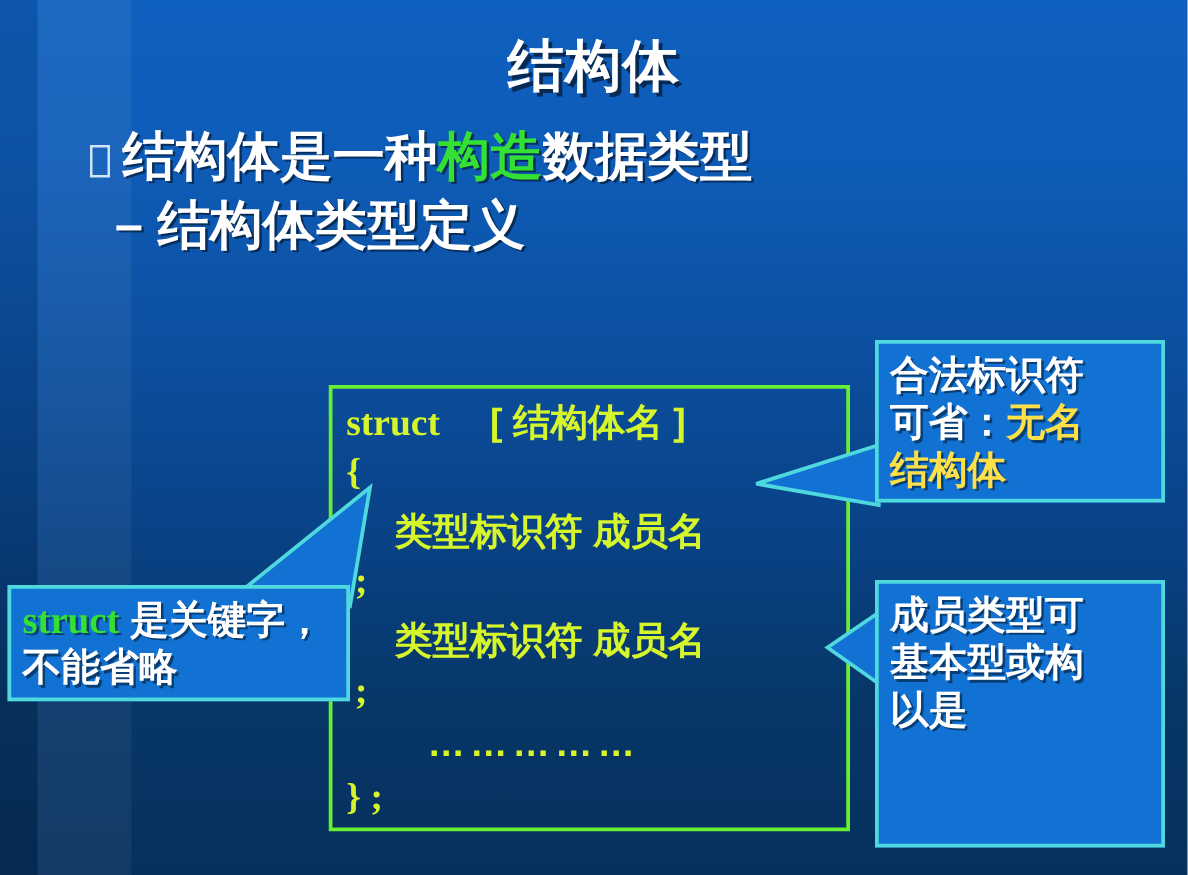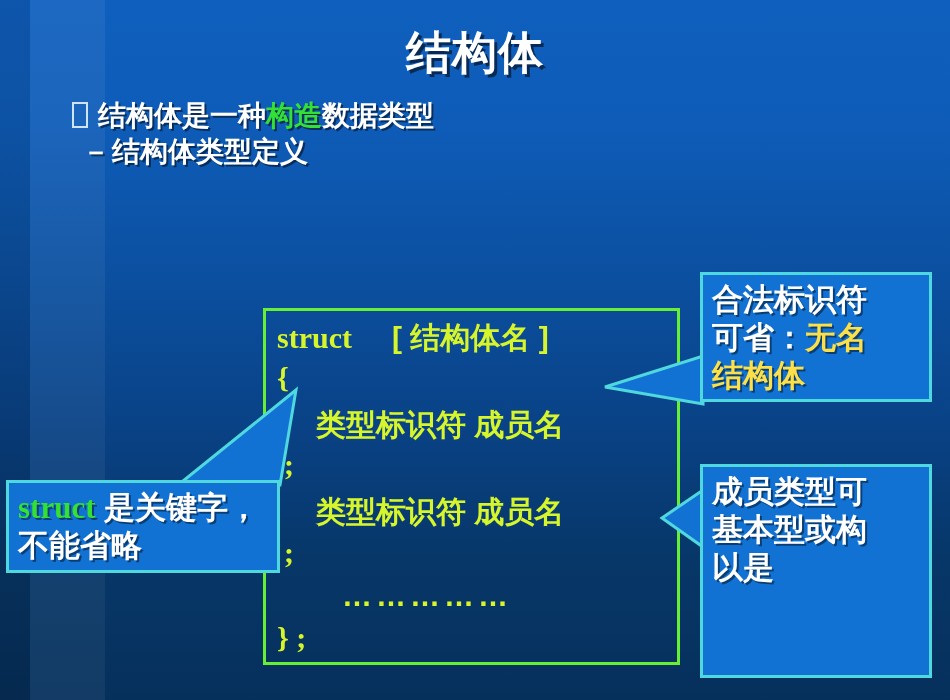--- a/index.html
+++ b/index.html
@@ -57,21 +57,21 @@
     white-space: nowrap;
   }
 
   
   #bullets {
     position: absolute;
     left: 72px;
     top: 98px;
     width: 870px;
     color: #ffffff;
-    font-size: 28px;
+    font-size: 42px;
     font-weight: bold;
     line-height: 1.30;
     text-shadow: 2px 2px 0 rgba(0,0,0,0.5);
   }
   .blt-row {
     display: block;
     white-space: normal;
   }
   .blt-mark {
     display: inline-block;
@@ -151,21 +151,21 @@
     height: 130px;
   }
   #callout-member {
     left: 700px;
     top: 464px;
     width: 232px;
     height: 214px;
   }
   #callout-struct {
     left: 6px;
-    top: 480px;
+    top: 468px;
     width: 274px;
     height: 93px;
   }
   #callout-struct .cs-kw {
     font-family: "Liberation Serif", "DejaVu Serif", serif;
     color: #33e033;
   }
 
   
   #tails {

